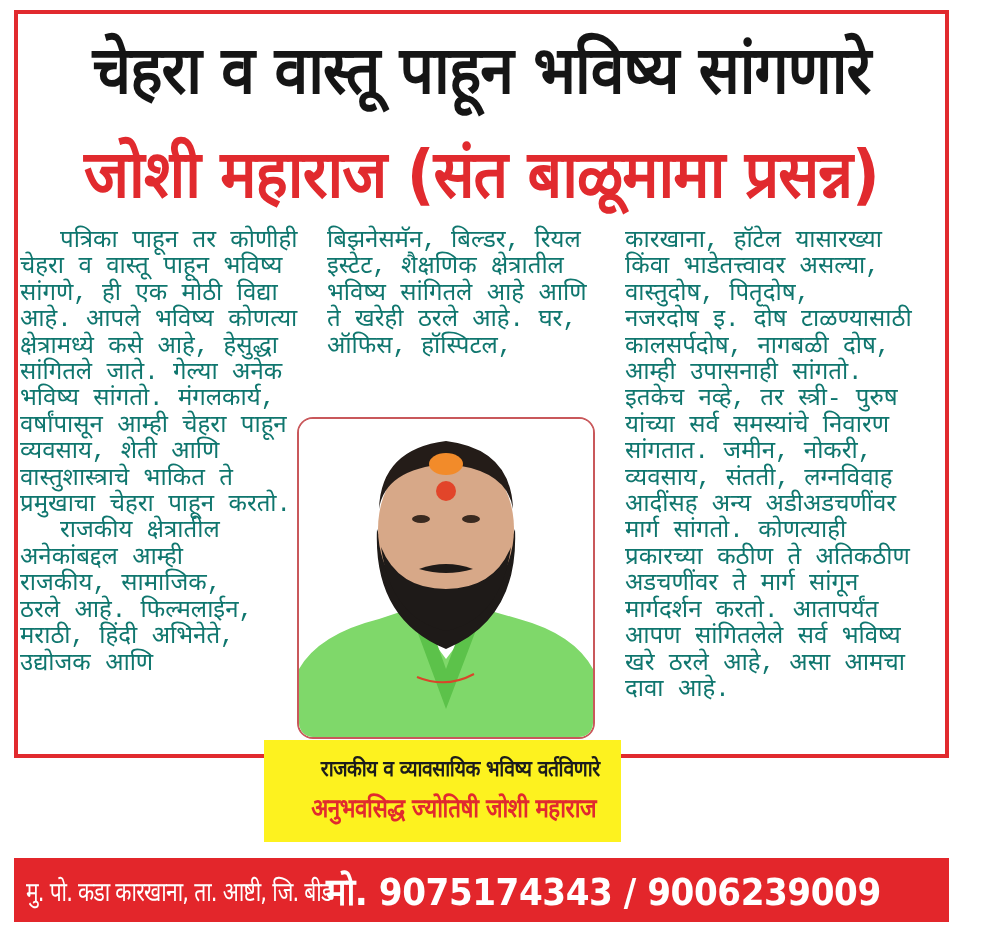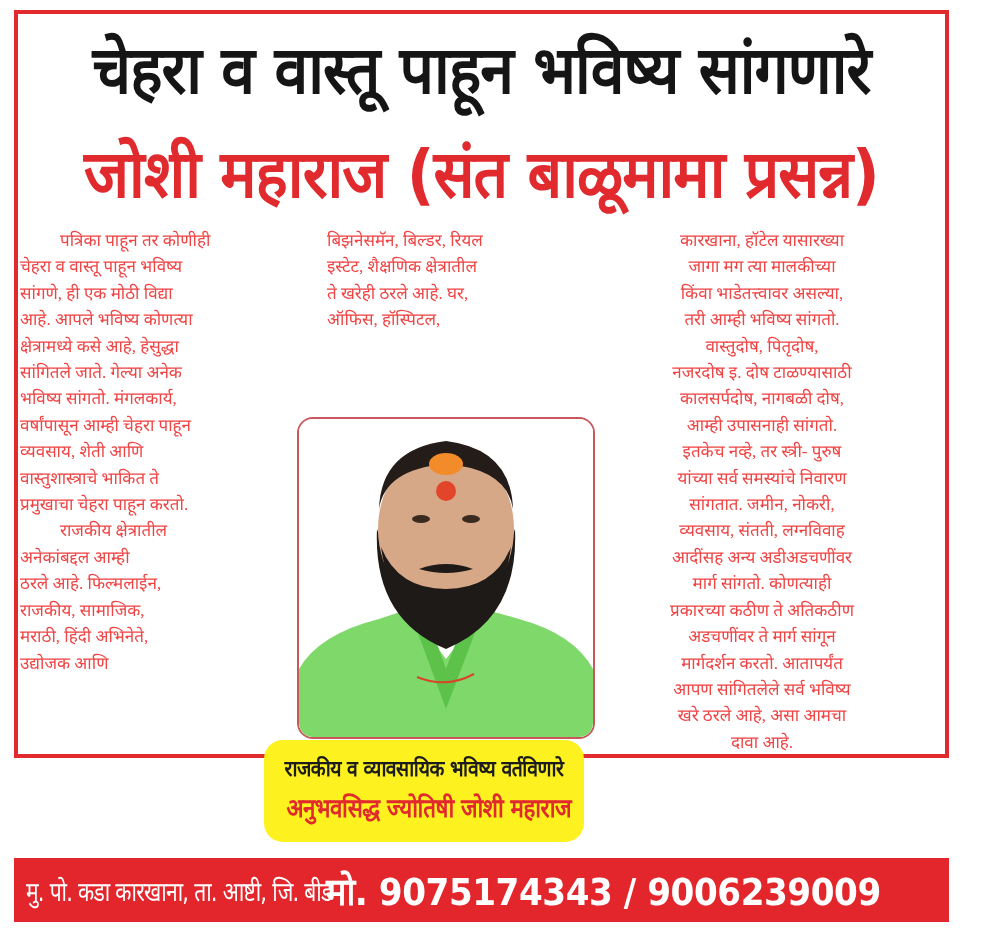--- a/index.html
+++ b/index.html
@@ -8,32 +8,32 @@
   .frame { position: absolute; left: 14px; top: 10px; width: 935px; height: 748px;
            border: 4px solid #e12a2e; box-sizing: border-box; background: #fff; }
   .headline-1 { position: absolute; left: 0; top: 14px; width: 927px; text-align: center;
                 font-family: "DejaVu Sans", sans-serif; font-weight: bold;
                 font-size: 66px; line-height: 86px; color: #151515;
                 letter-spacing: -1px; transform: scaleX(0.92); transform-origin: center; }
   .headline-2 { position: absolute; left: 0; top: 116px; width: 927px; text-align: center;
                 font-family: "DejaVu Sans", sans-serif; font-weight: bold;
                 font-size: 66px; line-height: 90px; color: #e12a2e;
                 letter-spacing: -1px; transform: scaleX(0.92); transform-origin: center; }
-  .col { position: absolute; font-family: Liberation Serif, serif; font-size: 17px;
-         line-height: 26.4px; color: #ef4444; }
+  .col { position: absolute; font-family: Liberation Mono, monospace; font-size: 24px;
+         line-height: 26.4px; color: #0f766e; }
   .col .line { display: block; white-space: nowrap; }
   .col .indent { padding-left: 40px; }
   .col-1 { left: 20px; top: 228px; width: 286px; }
   .col-2 { left: 327px; top: 228px; width: 290px; }
-  .col-3 { left: 612px; top: 228px; width: 300px; text-align: center; }
+  .col-3 { left: 625px; top: 228px; width: 300px; }
   .photo { position: absolute; left: 297px; top: 417px; width: 298px; height: 322px;
            border: 2px solid #c9585b; border-radius: 16px; overflow: hidden;
            background: #ffffff; box-sizing: border-box; }
-  .caption { position: absolute; left: 264px; top: 740px; width: 320px; height: 102px;
-             background: #fdf21f; box-sizing: border-box; padding-top: 10px; text-align: center; border-radius: 19px; }
+  .caption { position: absolute; left: 264px; top: 740px; width: 357px; height: 102px;
+             background: #fdf21f; box-sizing: border-box; padding-top: 10px; text-align: right; }
   .caption-1 { display: block; font-weight: bold; font-size: 22px; line-height: 38px; color: #1c1c1c;
                white-space: nowrap; letter-spacing: -0.6px; transform: scaleX(0.88); }
   .caption-2 { display: block; font-weight: bold; font-size: 26px; line-height: 40px; color: #e12a2e;
                white-space: nowrap; letter-spacing: -0.6px; transform: scaleX(0.86); }
   .footer { position: absolute; left: 14px; top: 858px; width: 935px; height: 64px;
             background: #e3262b; color: #ffffff; box-sizing: border-box;
             display: flex; align-items: center; padding-left: 12px; white-space: nowrap; }
   .footer-address { font-size: 27px; font-weight: normal; letter-spacing: -1px;
                     transform: scaleX(0.78); transform-origin: left center; display: inline-block; width: 300px; }
   .footer-phone { font-size: 38px; font-weight: bold; letter-spacing: -0.5px;
@@ -54,36 +54,35 @@
     <span class="line">आहे. आपले भविष्य कोणत्या</span>
     <span class="line">क्षेत्रामध्ये कसे आहे, हेसुद्धा</span>
     <span class="line">सांगितले जाते. गेल्या अनेक</span>
     <span class="line">भविष्य सांगतो. मंगलकार्य,</span>
     <span class="line">वर्षांपासून आम्ही चेहरा पाहून</span>
     <span class="line">व्यवसाय, शेती आणि</span>
     <span class="line">वास्तुशास्त्राचे भाकित ते</span>
     <span class="line">प्रमुखाचा चेहरा पाहून करतो.</span>
     <span class="line indent">राजकीय क्षेत्रातील</span>
     <span class="line">अनेकांबद्दल आम्ही</span>
+    <span class="line">राजकीय, सामाजिक,</span>
     <span class="line">ठरले आहे. फिल्मलाईन,</span>
-    <span class="line">राजकीय, सामाजिक,</span>
     <span class="line">मराठी, हिंदी अभिनेते,</span>
     <span class="line">उद्योजक आणि</span>
   </div>
 <div class="col col-2">
     <span class="line">बिझनेसमॅन, बिल्डर, रियल</span>
     <span class="line">इस्टेट, शैक्षणिक क्षेत्रातील</span>
+    <span class="line">भविष्य सांगितले आहे आणि</span>
     <span class="line">ते खरेही ठरले आहे. घर,</span>
     <span class="line">ऑफिस, हॉस्पिटल,</span>
   </div>
 <div class="col col-3">
     <span class="line">कारखाना, हॉटेल यासारख्या</span>
-    <span class="line">जागा मग त्या मालकीच्या</span>
     <span class="line">किंवा भाडेतत्त्वावर असल्या,</span>
-    <span class="line">तरी आम्ही भविष्य सांगतो.</span>
     <span class="line">वास्तुदोष, पितृदोष,</span>
     <span class="line">नजरदोष इ. दोष टाळण्यासाठी</span>
     <span class="line">कालसर्पदोष, नागबळी दोष,</span>
     <span class="line">आम्ही उपासनाही सांगतो.</span>
     <span class="line">इतकेच नव्हे, तर स्त्री- पुरुष</span>
     <span class="line">यांच्या सर्व समस्यांचे निवारण</span>
     <span class="line">सांगतात. जमीन, नोकरी,</span>
     <span class="line">व्यवसाय, संतती, लग्नविवाह</span>
     <span class="line">आदींसह अन्य अडीअडचणींवर</span>
     <span class="line">मार्ग सांगतो. कोणत्याही</span>

